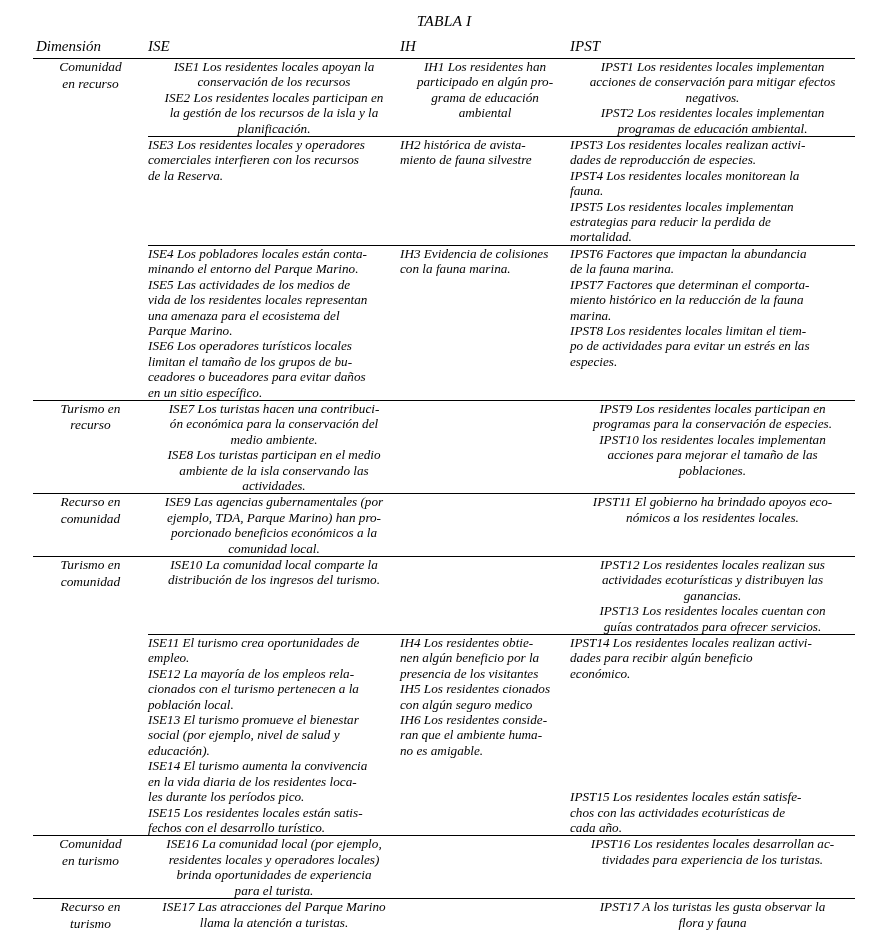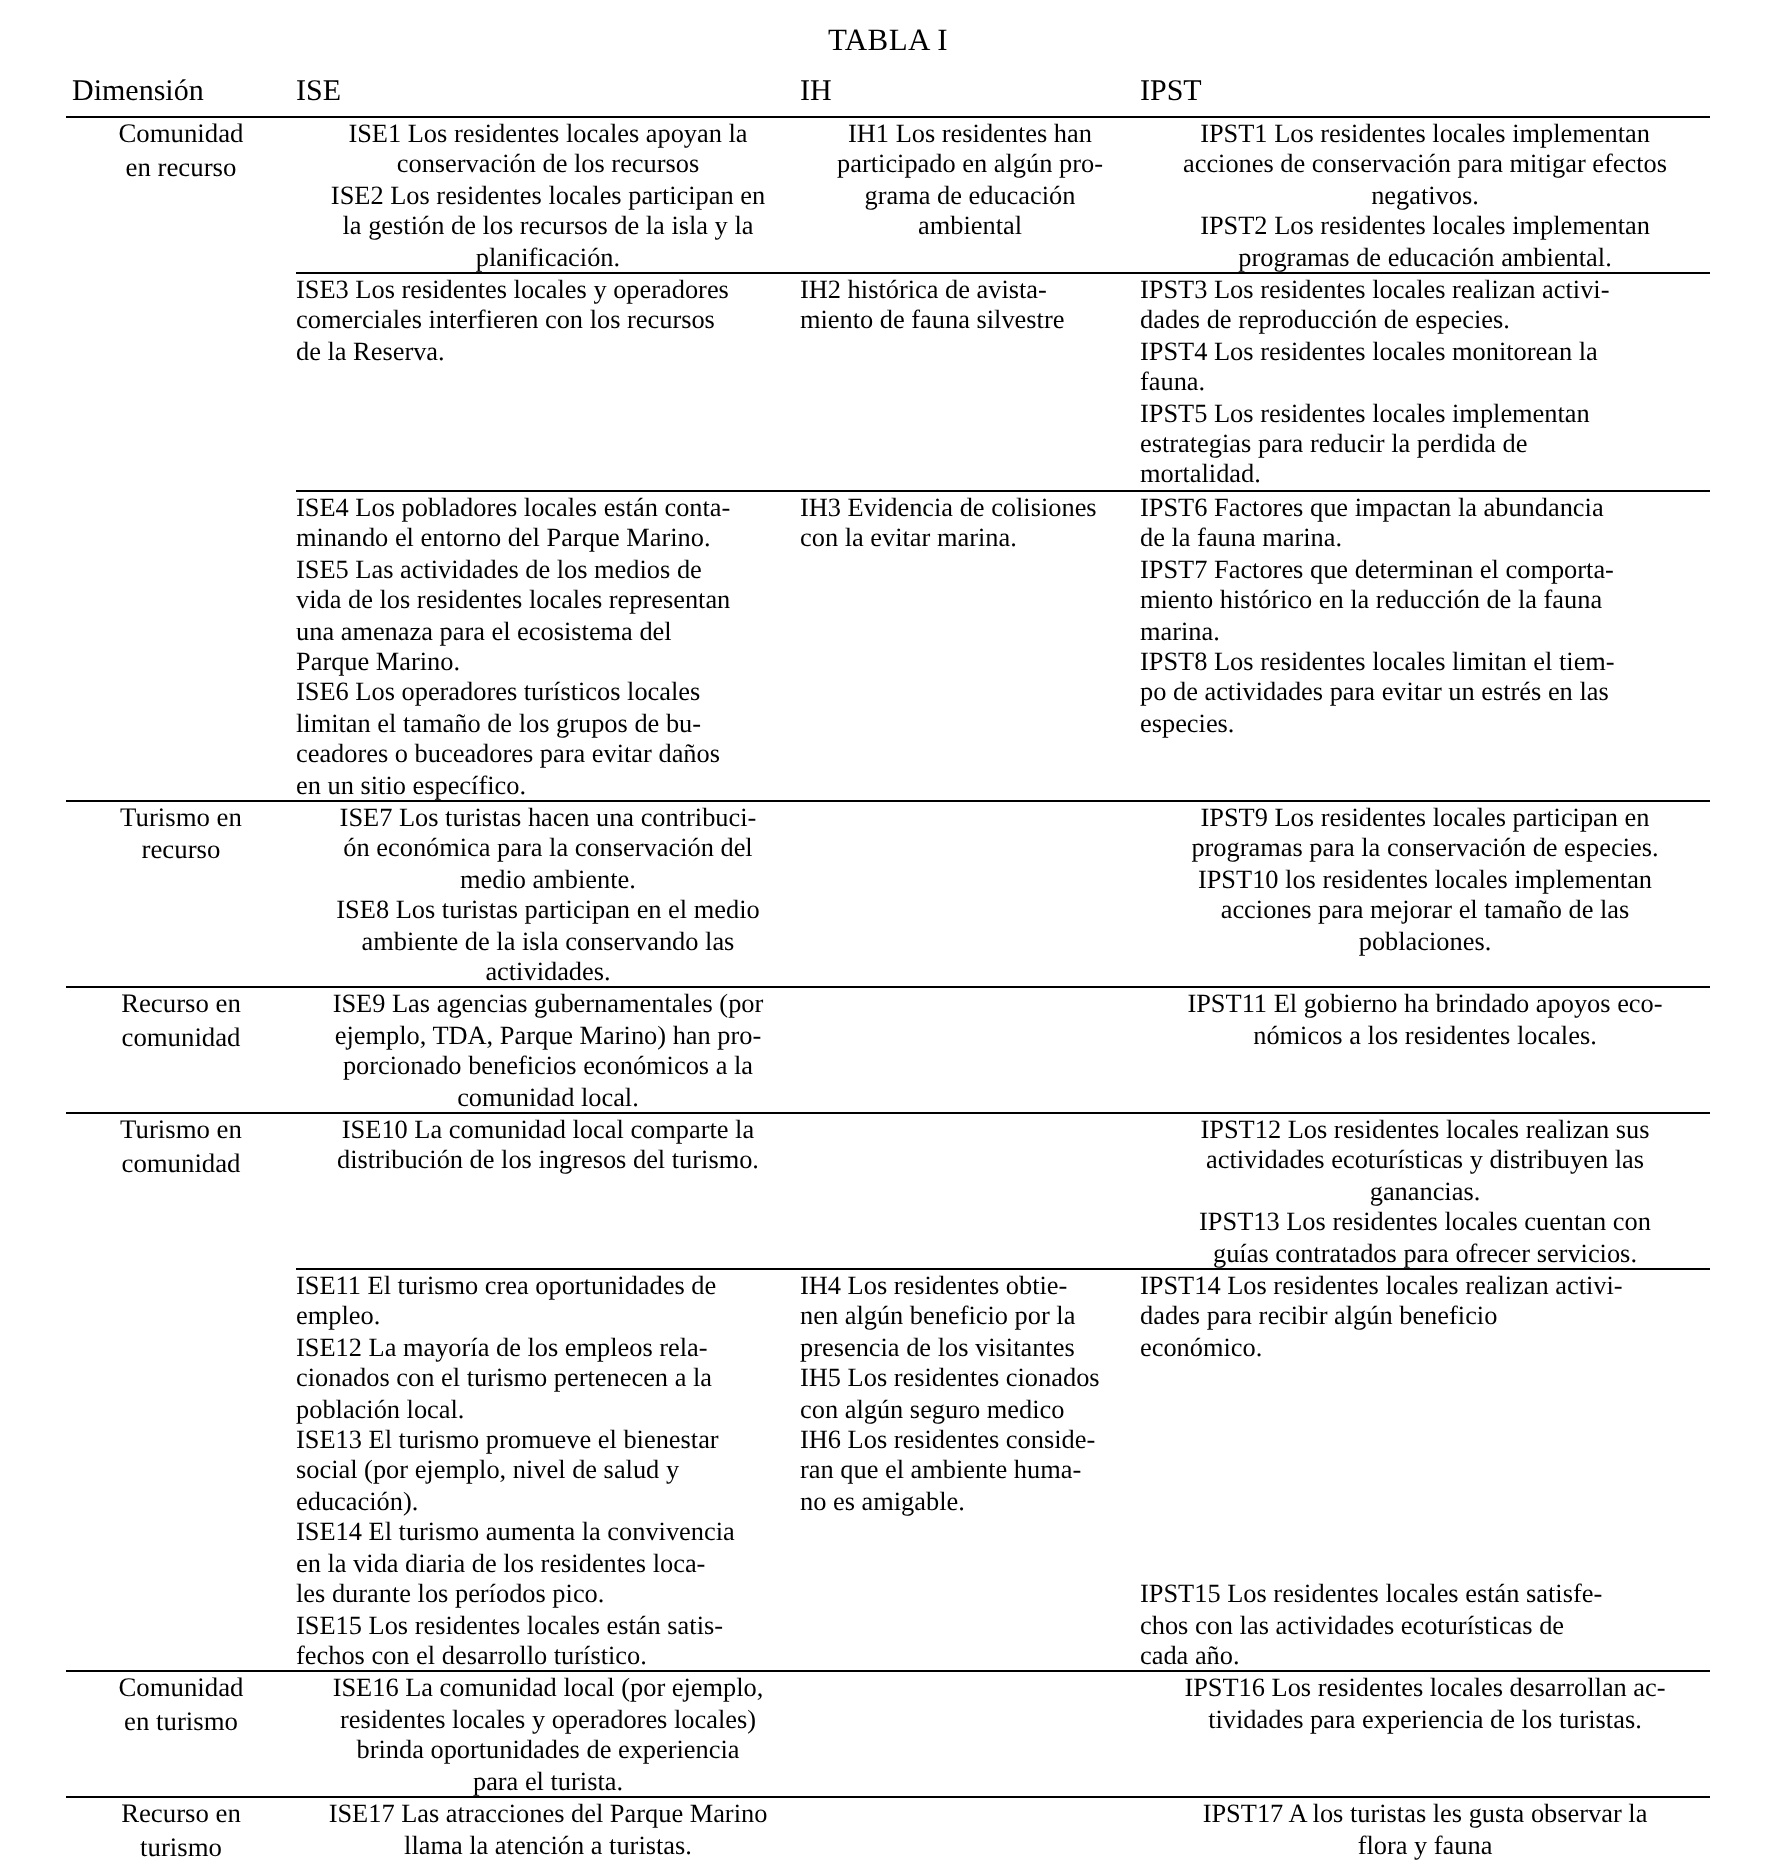--- a/index.html
+++ b/index.html
@@ -13,20 +13,21 @@
     font-family: "Liberation Serif", "DejaVu Serif", serif;
     color: #000000;
     overflow: hidden;
   }
   .page {
     position: relative;
     width: 888px;
     height: 932px;
     padding: 0;
     box-sizing: border-box;
+    font-style: italic;
   }
   .title-block {
     text-align: center;
     padding-top: 11px;
   }
   .title-line1 {
     font-size: 15.5px;
     line-height: 19px;
     letter-spacing: 0.2px;
   }
@@ -154,21 +155,21 @@
 minando el entorno del Parque Marino.
 ISE5 Las actividades de los medios de
 vida de los residentes locales representan
 una amenaza para el ecosistema del
 Parque Marino.
 ISE6 Los operadores turísticos locales
 limitan el tamaño de los grupos de bu-
 ceadores o buceadores para evitar daños
 en un sitio específico.</span></td>
           <td class="ih"><span class="cellblock">IH3 Evidencia de colisiones
-con la evitar marina.</span></td>
+con la fauna marina.</span></td>
           <td class="ipst"><span class="cellblock">IPST6 Factores que impactan la abundancia
 de la fauna marina.
 IPST7 Factores que determinan el comporta-
 miento histórico en la reducción de la fauna
 marina.
 IPST8 Los residentes locales limitan el tiem-
 po de actividades para evitar un estrés en las
 especies.</span></td>
         </tr>
         <tr class="grp">

